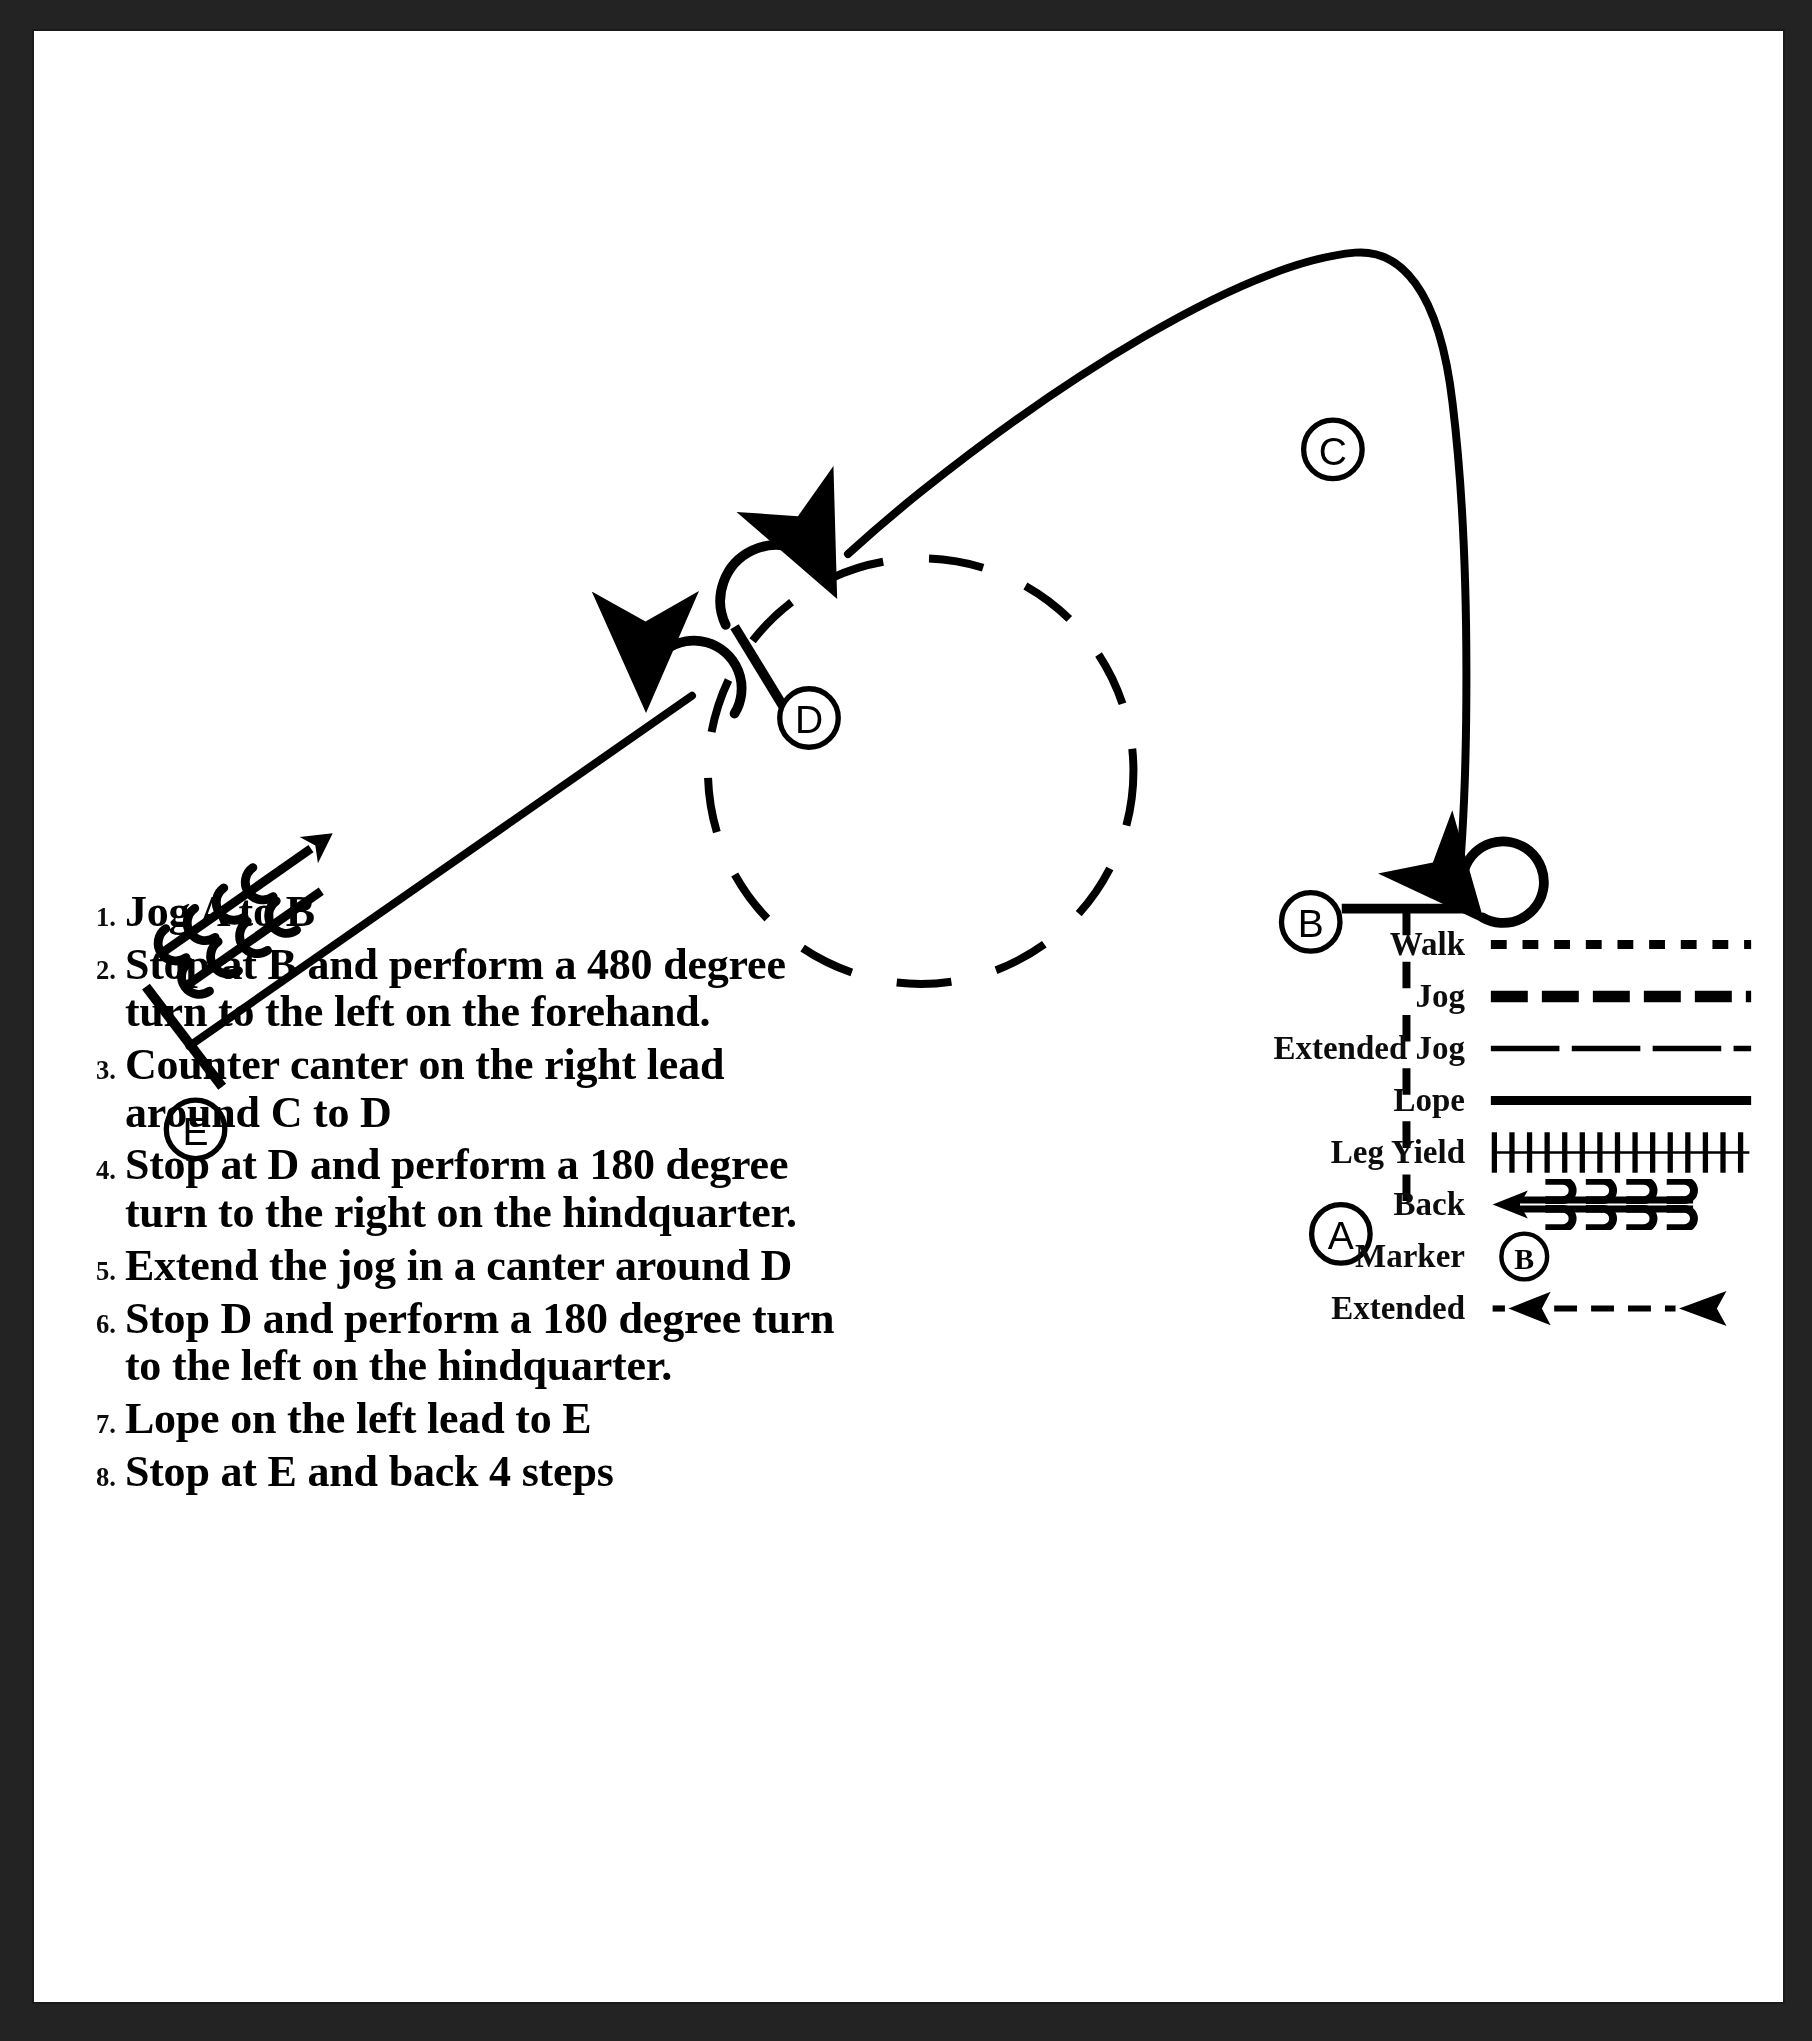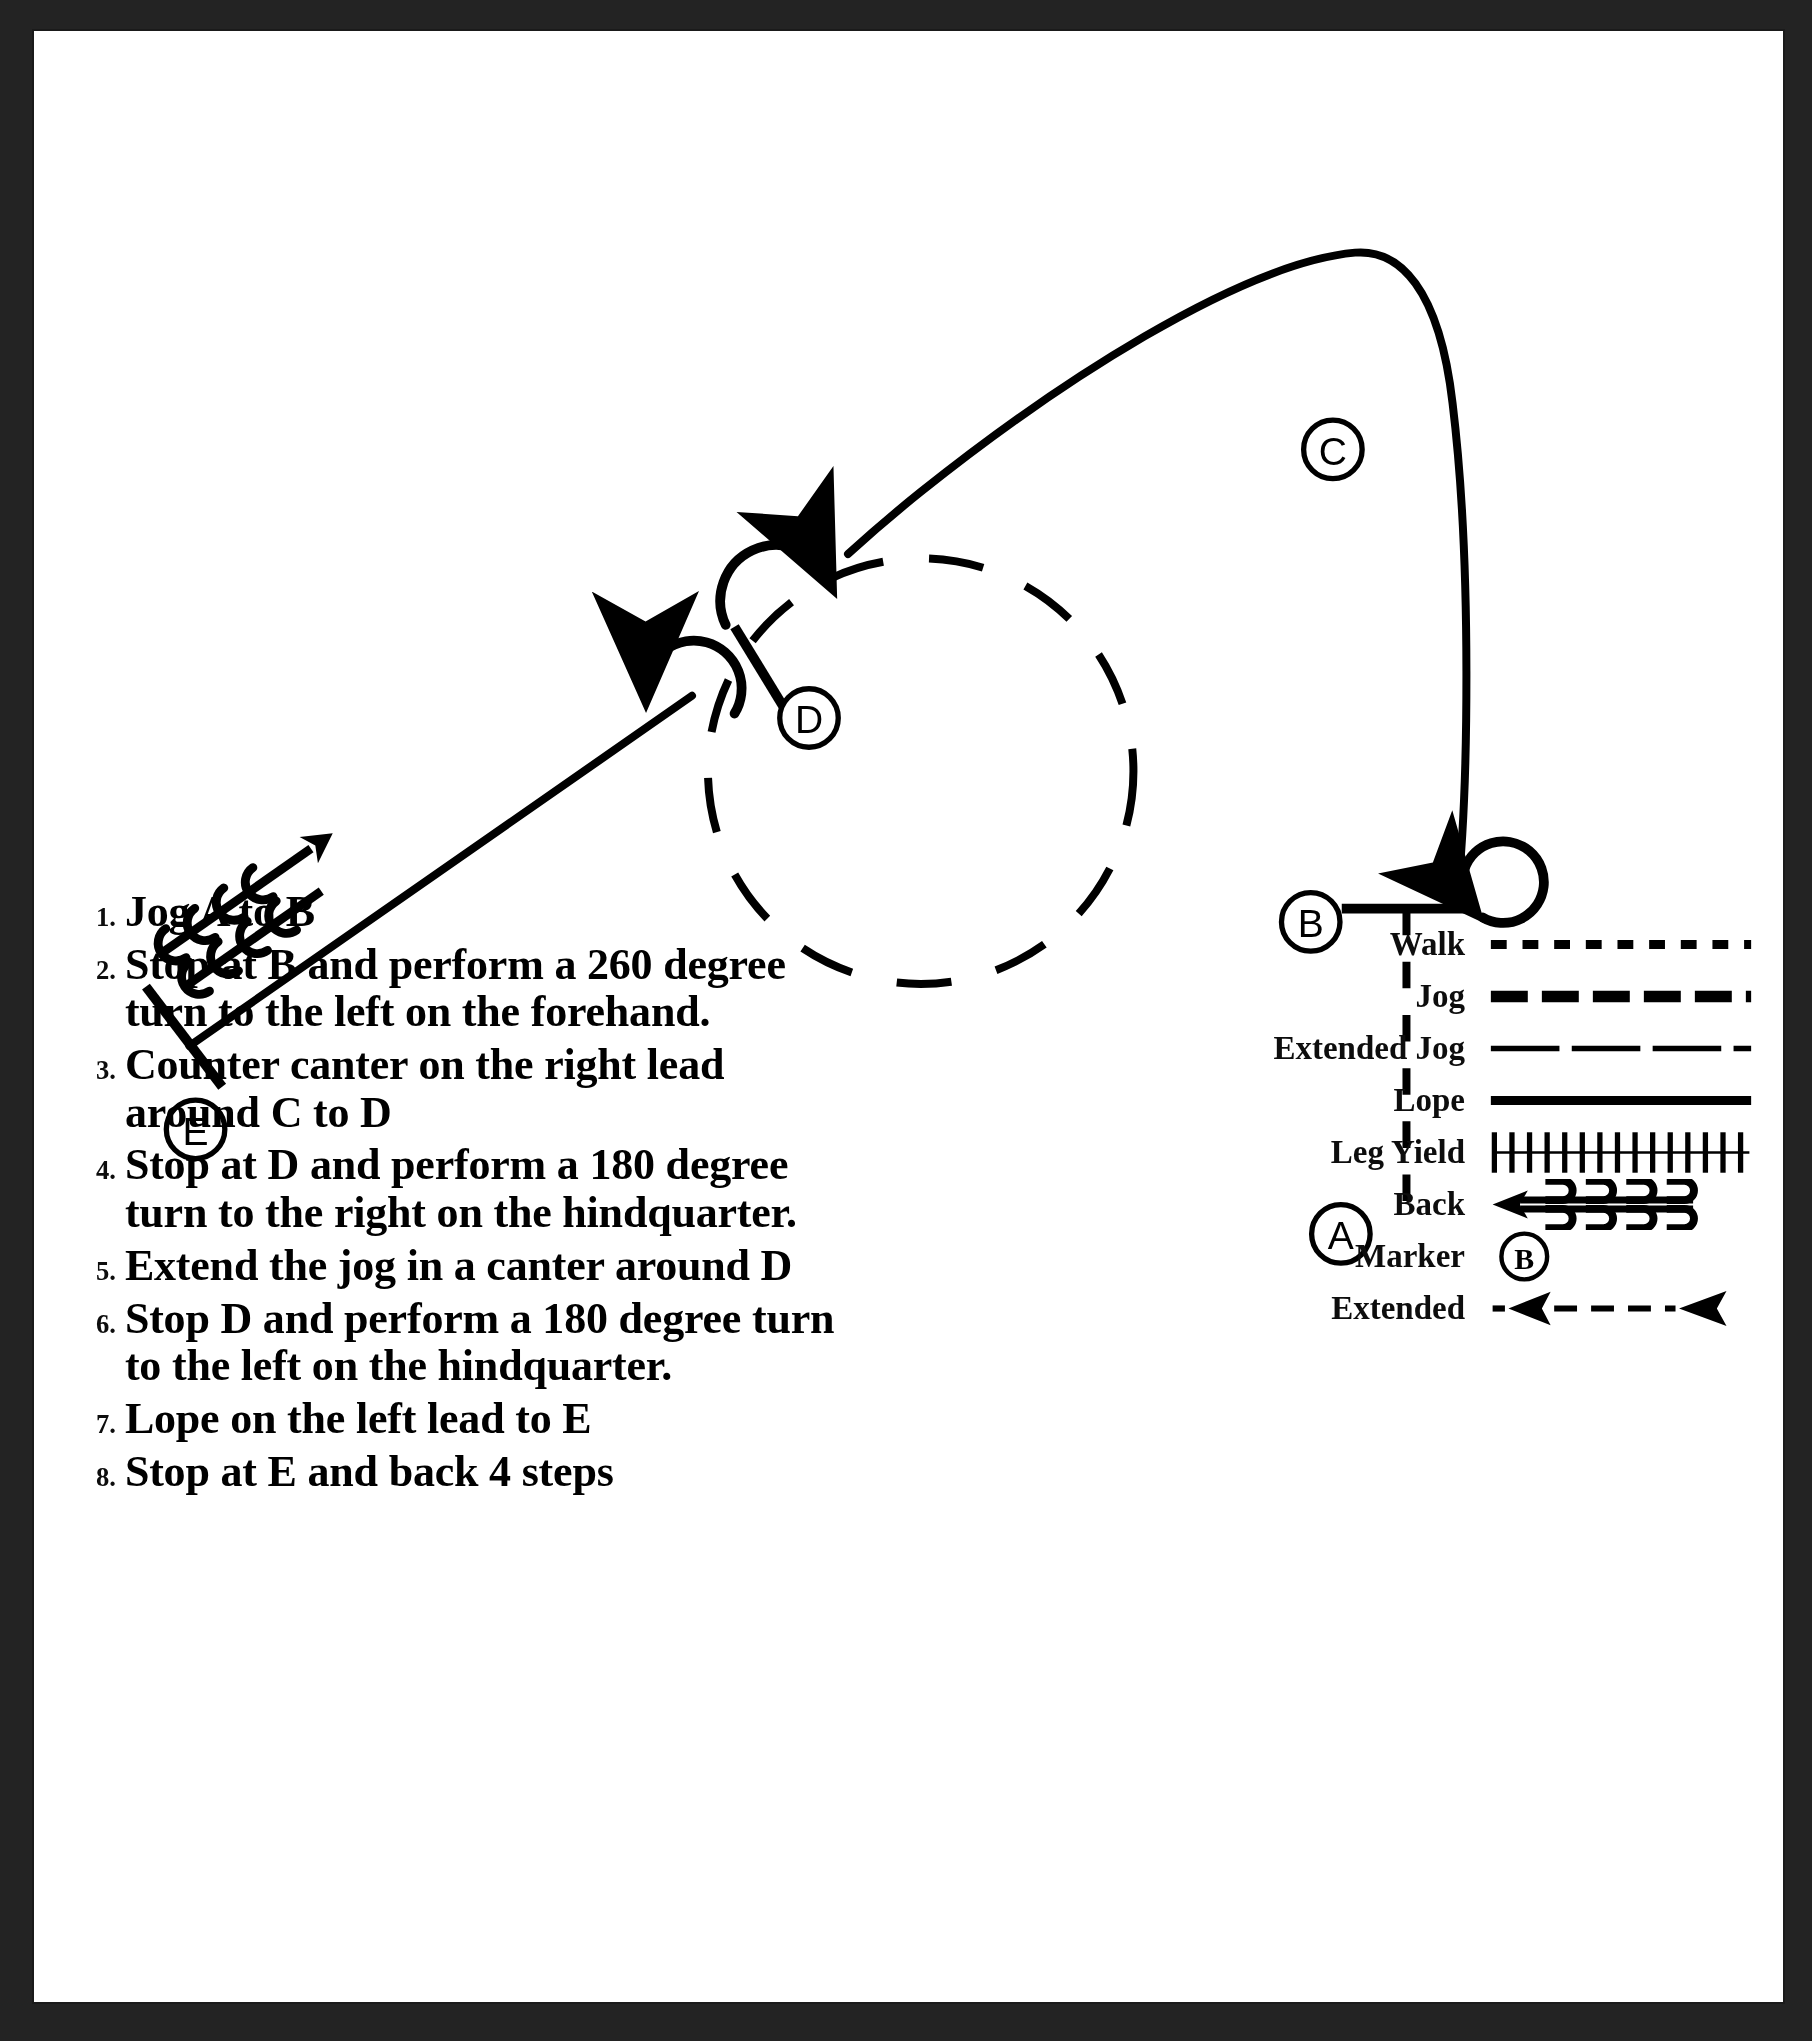--- a/index.html
+++ b/index.html
@@ -212,21 +212,21 @@
 
     <div id="instructions">
 
       <div class="instr-row">
         <div class="instr-num">1.</div>
         <div class="instr-text">Jog A to B</div>
       </div>
 
       <div class="instr-row">
         <div class="instr-num">2.</div>
-        <div class="instr-text">Stop at B and perform a 260 degree turn to the left on the forehand.</div>
+        <div class="instr-text">Stop at B and perform a 480 degree turn to the left on the forehand.</div>
       </div>
 
       <div class="instr-row">
         <div class="instr-num">3.</div>
         <div class="instr-text">Counter canter on the right lead around C to D</div>
       </div>
 
       <div class="instr-row">
         <div class="instr-num">4.</div>
         <div class="instr-text">Stop at D and perform a 180 degree turn to the right on the hindquarter.</div>

